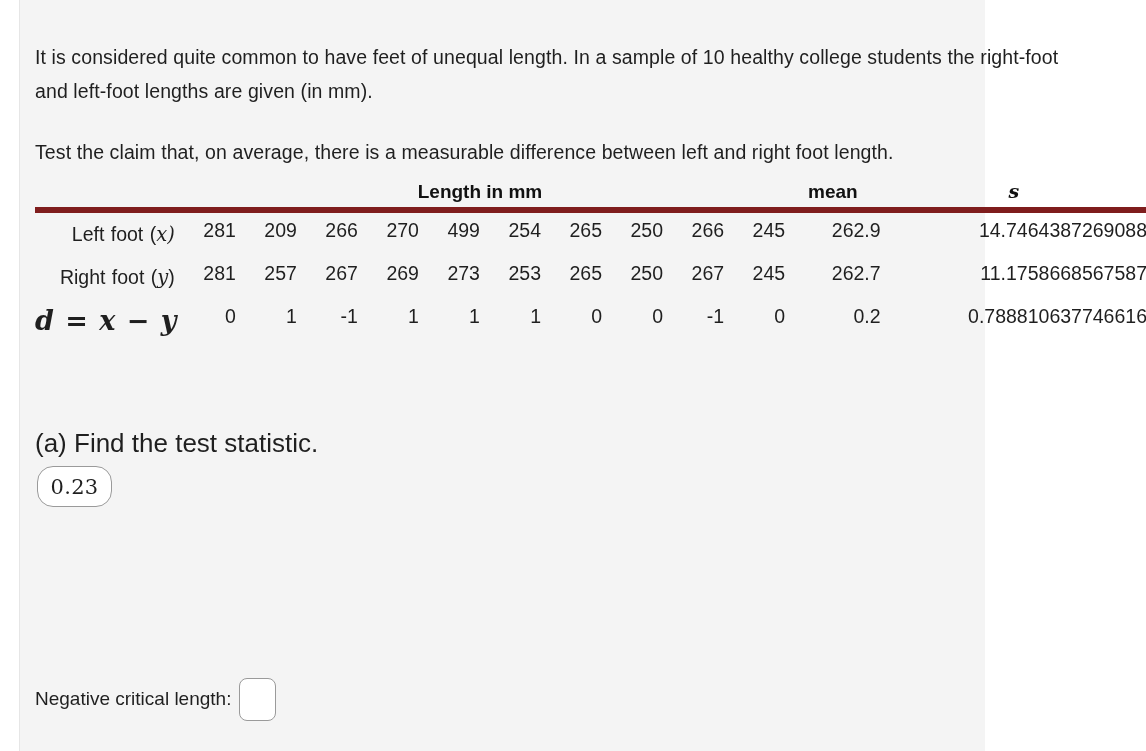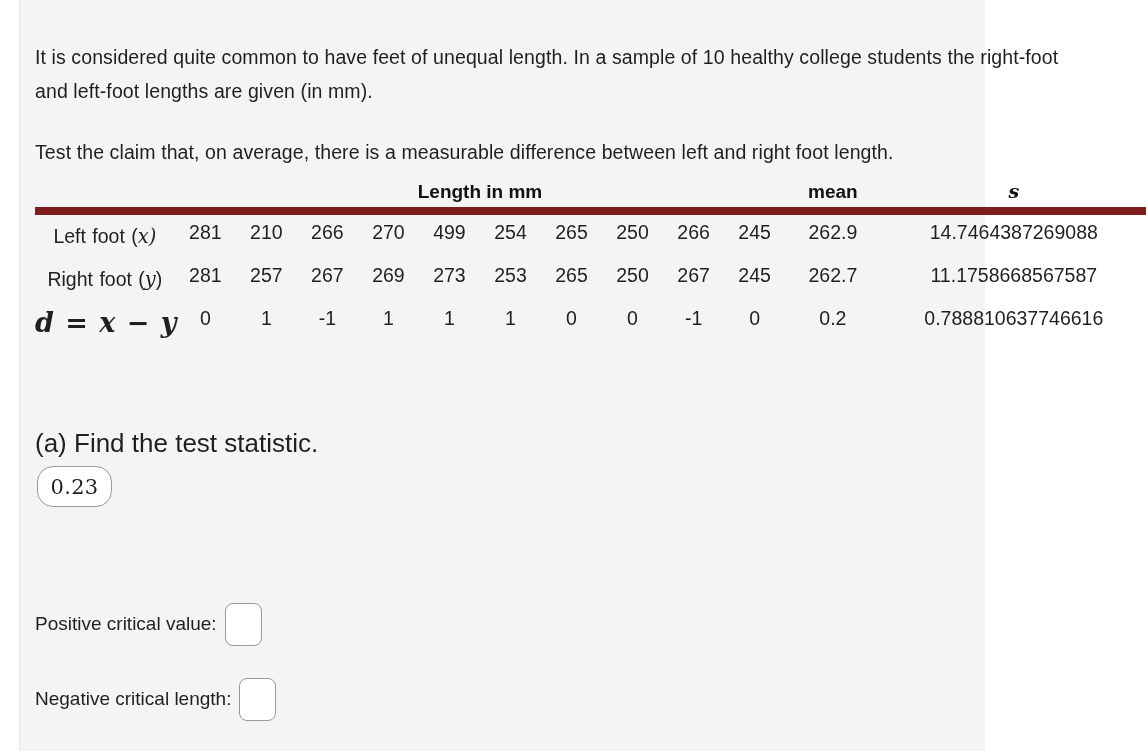--- a/index.html
+++ b/index.html
@@ -71,24 +71,24 @@
   }
   table.data th {
     font-weight: bold;
     font-size: 19px;
     padding: 0 0 4px 0;
     text-align: center;
     vertical-align: bottom;
     color: #111111;
   }
   table.data thead tr {
-    border-bottom: 8px solid #7f1d1d;
+    border-bottom: 6px solid #7f1d1d;
   }
   table.data td {
-    text-align: center;
+    text-align: right;
     padding: 6px 0 6px 0;
     vertical-align: top;
     white-space: nowrap;
   }
   td.rowlabel {
     text-align: center;
     line-height: 31px;
     padding-left: 2px;
     padding-right: 2px;
     white-space: normal;
@@ -211,21 +211,21 @@
               <th colspan="10">Length in mm</th>
               <th>mean</th>
               <th><span class="mth">s</span></th>
             </tr>
           </thead>
           <tbody>
 
             <tr>
               <td class="rowlabel"><span>Left foot (</span><span class="mth">x</span><span class="mth">)</span></td>
               <td>281</td>
-              <td>210</td>
+              <td>209</td>
               <td>266</td>
               <td>270</td>
               <td>499</td>
               <td>254</td>
               <td>265</td>
               <td>250</td>
               <td>266</td>
               <td>245</td>
               <td>262.9</td>
               <td>14.7464387269088</td>
@@ -267,24 +267,20 @@
         </table>
       </div>
 
       <div class="qline" id="qa-text">(a) Find the test statistic.</div>
 
       <div class="ansbox" id="stat-box">
         <span class="val">0.23</span>
       </div>
 
 
-      <div class="critrow" id="crit-pos-row">
-        <span class="critlabel">Positive critical value:</span>
-        <input class="critinput" type="text" value="" style="">
-      </div>
 
       <div class="critrow" id="crit-neg-row">
         <span class="critlabel">Negative critical length:</span>
         <input class="critinput" type="text" value="" style="">
       </div>
 
     </div>
   </div>
 </div>
 

